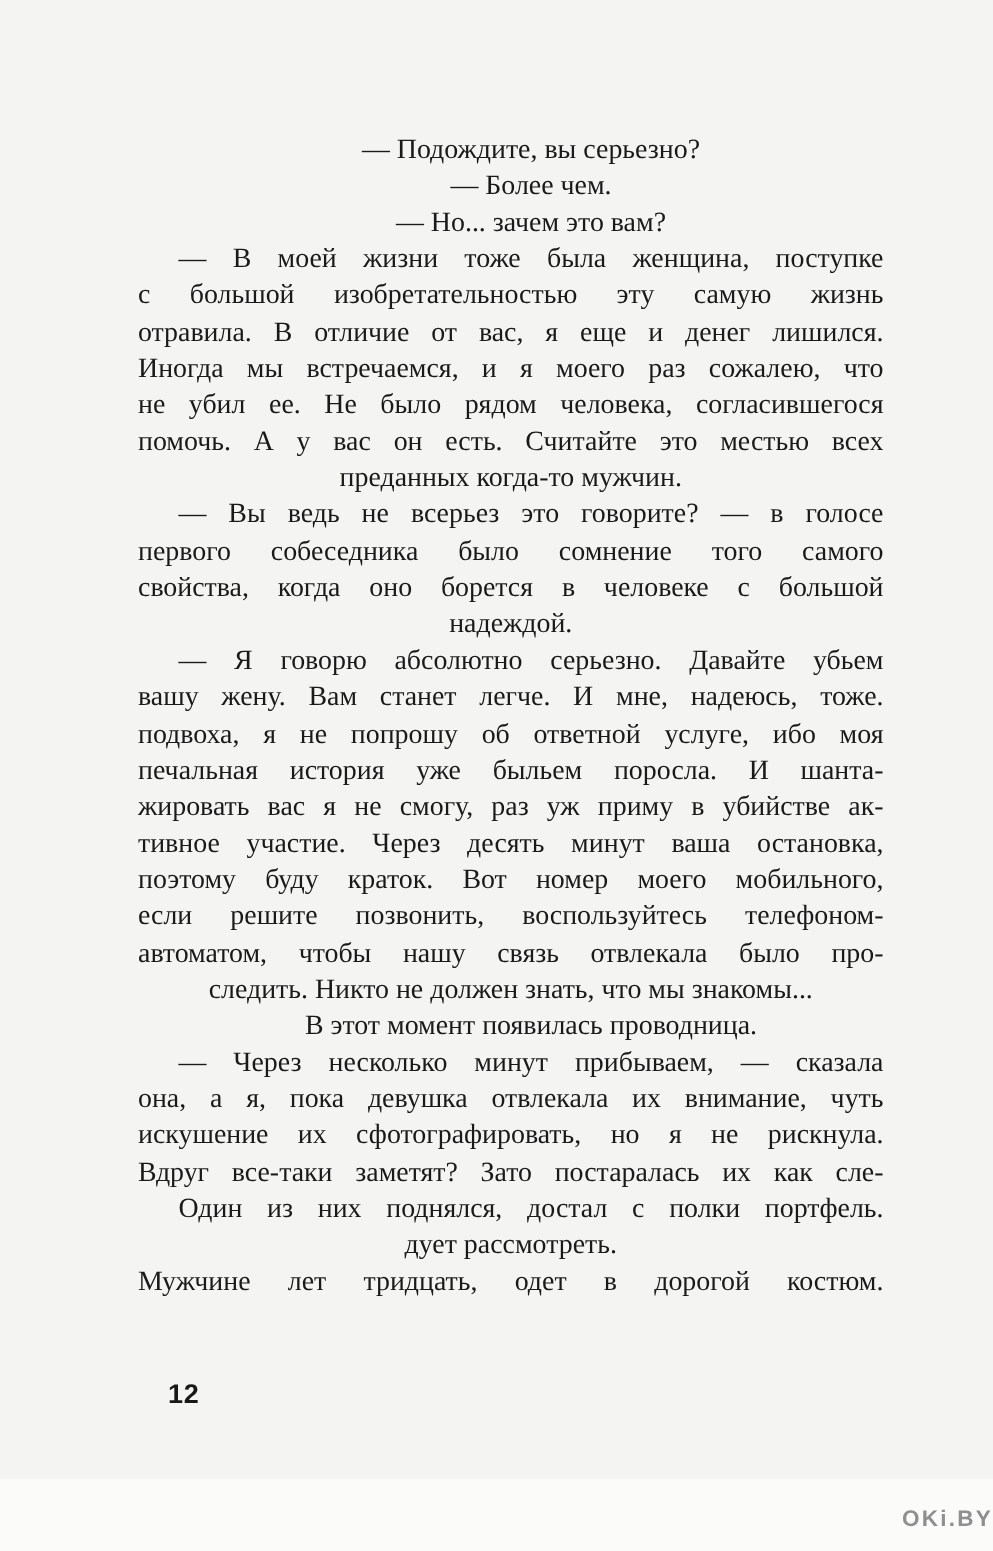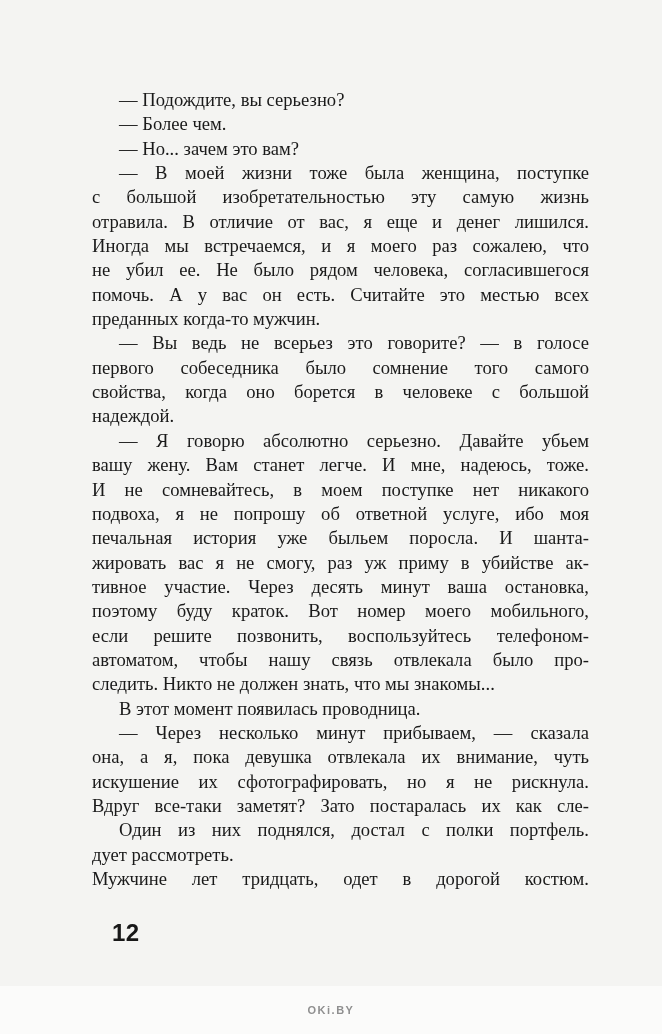--- a/index.html
+++ b/index.html
@@ -24,49 +24,49 @@
   .text-block {
     position: absolute;
     left: 92px; top: 88px;
     width: 497px;
     font-size: 18.6px;
     color: var(--text-color);
   }
   .line {
     height: 24.35px;
     line-height: 24.35px;
-    text-align: left;
+    text-align: center;
   }
   .line.indent { text-indent: 27px; }
   .line.j {
     text-align: justify;
     text-align-last: justify;
   }
   .pagenum {
     position: absolute;
     left: 112px; top: 919px;
     font-family: "Liberation Sans", sans-serif;
     font-weight: bold;
-    font-size: 24px;
+    font-size: 18px;
     letter-spacing: 0.5px;
     color: var(--pagenum-color);
   }
   .footer {
     position: absolute;
     left: 0; bottom: 0;
     width: 100%; height: 48px;
     background: var(--footer-bg);
   }
   .wm {
     position: absolute;
     top: 18px; left: 0;
     width: 100%;
-    text-align: center;
+    text-align: right;
     font-family: "Liberation Sans", sans-serif;
-    font-size: 11px;
+    font-size: 15px;
     font-weight: 600;
     letter-spacing: 1.5px;
     color: var(--watermark-color);
   }
 </style>
 </head>
 <body>
 
 <div class="page">
   <div class="text-block" id="lines">
@@ -79,21 +79,20 @@
       <div class="line j">Иногда мы встречаемся, и я моего раз сожалею, что</div>
       <div class="line j">не убил ее. Не было рядом человека, согласившегося</div>
       <div class="line j">помочь. А у вас он есть. Считайте это местью всех</div>
       <div class="line">преданных когда-то мужчин.</div>
       <div class="line indent j">— Вы ведь не всерьез это говорите? — в голосе</div>
       <div class="line j">первого собеседника было сомнение того самого</div>
       <div class="line j">свойства, когда оно борется в человеке с большой</div>
       <div class="line">надеждой.</div>
       <div class="line indent j">— Я говорю абсолютно серьезно. Давайте убьем</div>
       <div class="line j">вашу жену. Вам станет легче. И мне, надеюсь, тоже.</div>
-      <div class="line j">И не сомневайтесь, в моем поступке нет никакого</div>
       <div class="line j">подвоха, я не попрошу об ответной услуге, ибо моя</div>
       <div class="line j">печальная история уже быльем поросла. И шанта-</div>
       <div class="line j">жировать вас я не смогу, раз уж приму в убийстве ак-</div>
       <div class="line j">тивное участие. Через десять минут ваша остановка,</div>
       <div class="line j">поэтому буду краток. Вот номер моего мобильного,</div>
       <div class="line j">если решите позвонить, воспользуйтесь телефоном-</div>
       <div class="line j">автоматом, чтобы нашу связь отвлекала было про-</div>
       <div class="line">следить. Никто не должен знать, что мы знакомы...</div>
       <div class="line indent">В этот момент появилась проводница.</div>
       <div class="line indent j">— Через несколько минут прибываем, — сказала</div>

